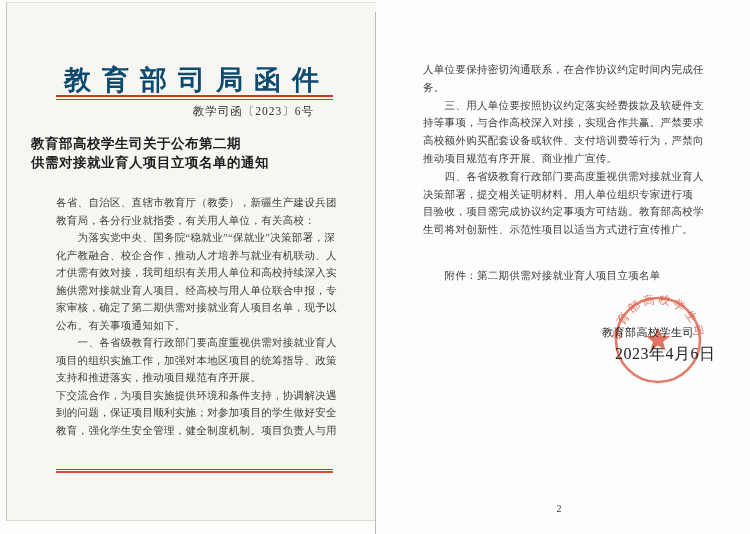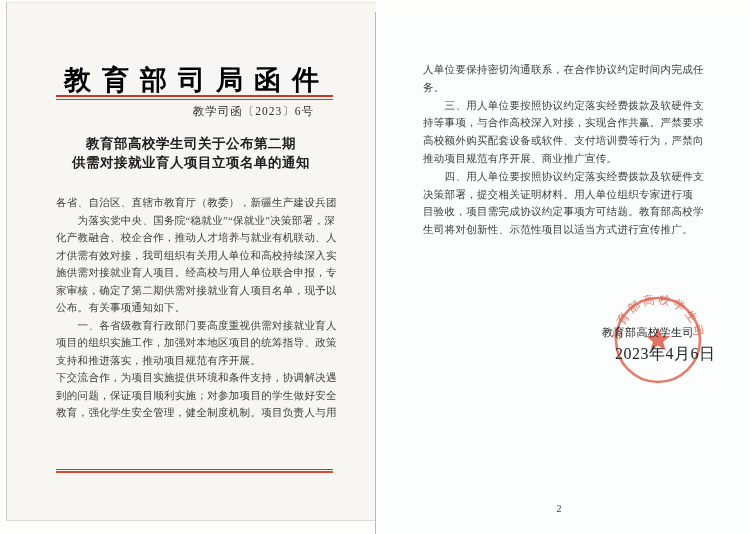--- a/index.html
+++ b/index.html
@@ -20,33 +20,33 @@
     left:375px;top:0;width:373px;height:528px;
     background:#fcfdfd;
     border-left:1px solid #b8bcb8;
     border-bottom:2px solid #cfe4ea;
     margin-top:12px;
   }
   .letterhead{
     position:absolute;left:0;top:60px;width:100%;
     text-align:center;font-weight:bold;
     font-size:27px;letter-spacing:11px;text-indent:11px;
-    color:#000000;
+    color:#0c4a6e;
   }
   .redline-top{position:absolute;left:49px;width:277px;}
   .redline-top .thick{height:2px;background:#d03823;}
   .redline-top .gap{height:2px;}
   .redline-top .thin{height:1px;background:#d03823;}
   .doc-number{
     position:absolute;right:62px;top:102px;
     font-size:11.5px;color:#2f2f2f;letter-spacing:1px;
   }
   .doc-title{
     position:absolute;left:24px;top:132px;width:320px;
-    text-align:center;font-weight:bold;color:#1e1e1e;
+    font-weight:bold;color:#1e1e1e;
     font-size:13.5px;line-height:19px;letter-spacing:0.5px;
   }
   .body-col{position:absolute;color:#3d3d3d;font-size:10.5px;letter-spacing:0.3px;}
   .body-col .ln{height:17.5px;line-height:17.5px;white-space:nowrap;}
   .body-left{left:49px;top:192px;width:278px;}
   .body-right{left:47px;top:49px;width:270px;}
   .body-right .ln{height:17.8px;line-height:17.8px;}
   .attachment-line{
     position:absolute;left:47px;top:257px;width:300px;
     font-size:10.5px;letter-spacing:0.3px;color:#3d3d3d;white-space:nowrap;
@@ -79,20 +79,21 @@
     <div class="gap"></div>
     <div class="thin"></div>
   </div>
   <div class="doc-number">教学司函〔2023〕6号</div>
   <div class="doc-title">
     <div>教育部高校学生司关于公布第二期</div>
     <div>供需对接就业育人项目立项名单的通知</div>
   </div>
   <div class="body-col body-left">
     <div class="ln">各省、自治区、直辖市教育厅（教委），新疆生产建设兵团</div>
+    <div class="ln">教育局，各分行业就指委，有关用人单位，有关高校：</div>
     <div class="ln">　　为落实党中央、国务院“稳就业”“保就业”决策部署，深</div>
     <div class="ln">化产教融合、校企合作，推动人才培养与就业有机联动、人</div>
     <div class="ln">才供需有效对接，我司组织有关用人单位和高校持续深入实</div>
     <div class="ln">施供需对接就业育人项目。经高校与用人单位联合申报，专</div>
     <div class="ln">家审核，确定了第二期供需对接就业育人项目名单，现予以</div>
     <div class="ln">公布。有关事项通知如下。</div>
     <div class="ln">　　一、各省级教育行政部门要高度重视供需对接就业育人</div>
     <div class="ln">项目的组织实施工作，加强对本地区项目的统筹指导、政策</div>
     <div class="ln">支持和推进落实，推动项目规范有序开展。</div>
     <div class="ln">下交流合作，为项目实施提供环境和条件支持，协调解决遇</div>
@@ -107,25 +108,26 @@
 </div>
 
 <div class="page page-right">
   <div class="body-col body-right">
     <div class="ln">人单位要保持密切沟通联系，在合作协议约定时间内完成任</div>
     <div class="ln">务。</div>
     <div class="ln">　　三、用人单位要按照协议约定落实经费拨款及软硬件支</div>
     <div class="ln">持等事项，与合作高校深入对接，实现合作共赢。严禁要求</div>
     <div class="ln">高校额外购买配套设备或软件、支付培训费等行为，严禁向</div>
     <div class="ln">推动项目规范有序开展、商业推广宣传。</div>
-    <div class="ln">　　四、用人单位要按照协议约定落实经费拨款及软硬件支</div>
+    <div class="ln">　　四、各省级教育行政部门要高度重视供需对接就业育人</div>
     <div class="ln">决策部署，提交相关证明材料。用人单位组织专家进行项</div>
     <div class="ln">目验收，项目需完成协议约定事项方可结题。教育部高校学</div>
     <div class="ln">生司将对创新性、示范性项目以适当方式进行宣传推广。</div>
   </div>
+  <div class="attachment-line">　　附件：第二期供需对接就业育人项目立项名单</div>
 
   <svg class="seal" viewBox="0 0 92 92">
     <circle cx="46" cy="45" r="42" fill="none" stroke="#df5a45" stroke-width="2.6" opacity="0.8"></circle>
     <path id="sealArc" d="M 11.2 57.7 A 37 37 0 1 1 80.8 57.7" fill="none"></path>
     <text font-size="11.5" fill="#dc5743" opacity="0.85" letter-spacing="3" font-family="Liberation Serif, DejaVu Serif, serif">
       <textPath href="#sealArc" startOffset="50%" text-anchor="middle">教育部高校学生司</textPath>
     </text>
     <polygon points="46,32 49.2,40.6 58.4,41 51.1,46.7 53.6,55.5 46,50.4 38.4,55.5 40.9,46.7 33.6,41 42.8,40.6" fill="#dd5945" opacity="0.85"></polygon>
   </svg>
 

